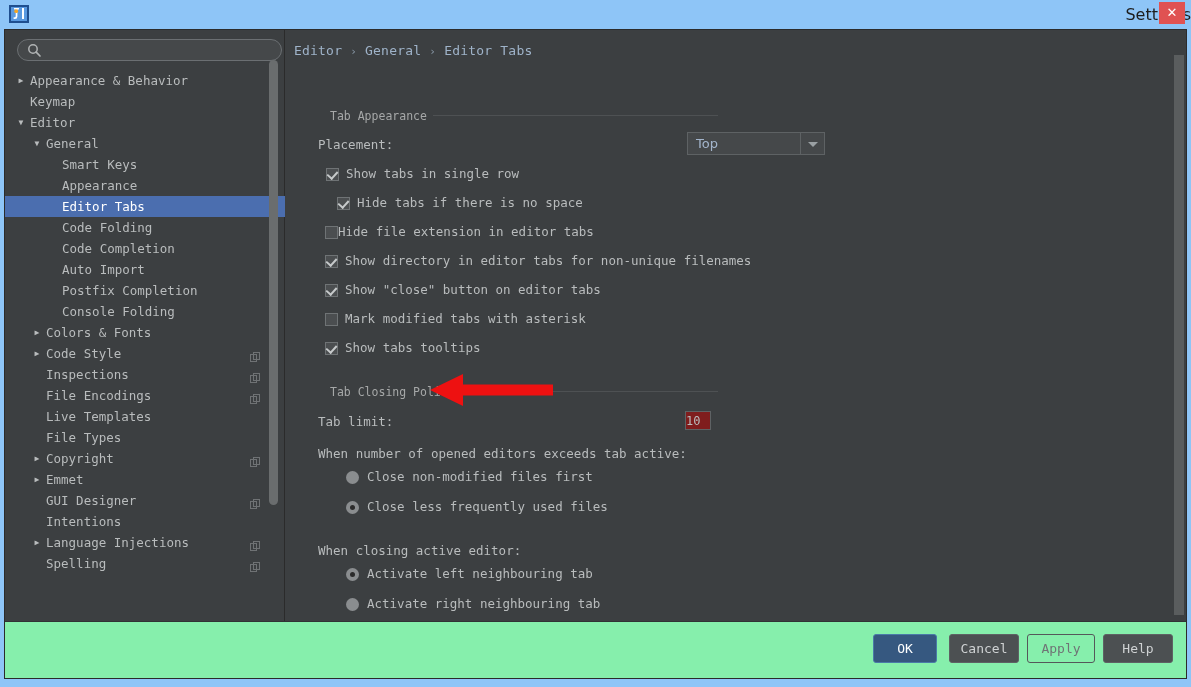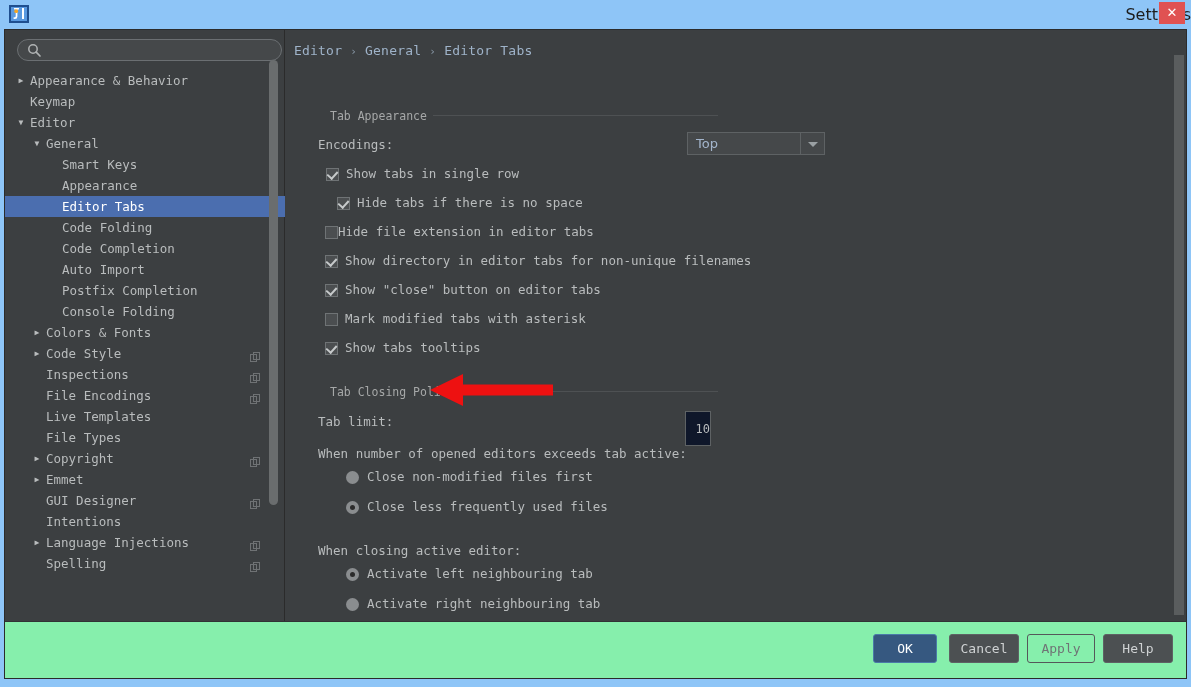--- a/index.html
+++ b/index.html
@@ -246,28 +246,28 @@
     content: "";
     position: absolute;
     left: 4px; top: 4px;
     width: 5px; height: 5px;
     border-radius: 50%;
     background: #2b2b2b;
   }
   .numfield {
     position: absolute;
     left: 399px; top: 381px;
-    width: 26px; height: 35px;
-    background: #0f172a;
+    width: 26px; height: 19px;
+    background: #7f1d1d;
     border: 1px solid #5e6264;
     box-sizing: border-box;
     color: #b9bcbd;
     font-family: "DejaVu Sans Mono", "Liberation Mono", monospace;
     font-size: 12px;
-    text-align: right;
+    text-align: left;
     padding: 0;
     outline: none;
   }
   .sb-track-right {
     position: absolute;
     right: 2px; top: 25px;
     width: 10px; height: 565px;
   }
   .sb-thumb-right {
     position: absolute;
@@ -471,21 +471,21 @@
         <span>Editor</span>
         <span class="crumb-sep">›</span>
         <span>General</span>
         <span class="crumb-sep">›</span>
         <span>Editor Tabs</span>
       </div>
 
       <div class="section-head" style="left:8px; top:79px;">Tab Appearance</div>
       <div class="section-rule" style="left:92px; top:85px; width:340px;"></div>
 
-      <div class="row-label" style="left:32px; top:107px;">Encodings:</div>
+      <div class="row-label" style="left:32px; top:107px;">Placement:</div>
 
       <div class="combo">
         <span class="combo-value">Top</span>
         <span class="combo-btn"></span>
       </div>
 
       <div id="appearance-checks">
           <span class="chk on" style="left: 40px; top: 138px;"></span>
           <span class="row-label" style="left: 60px; top: 136px;">Show tabs in single row</span>
           <span class="chk on" style="left: 51px; top: 167px;"></span>

